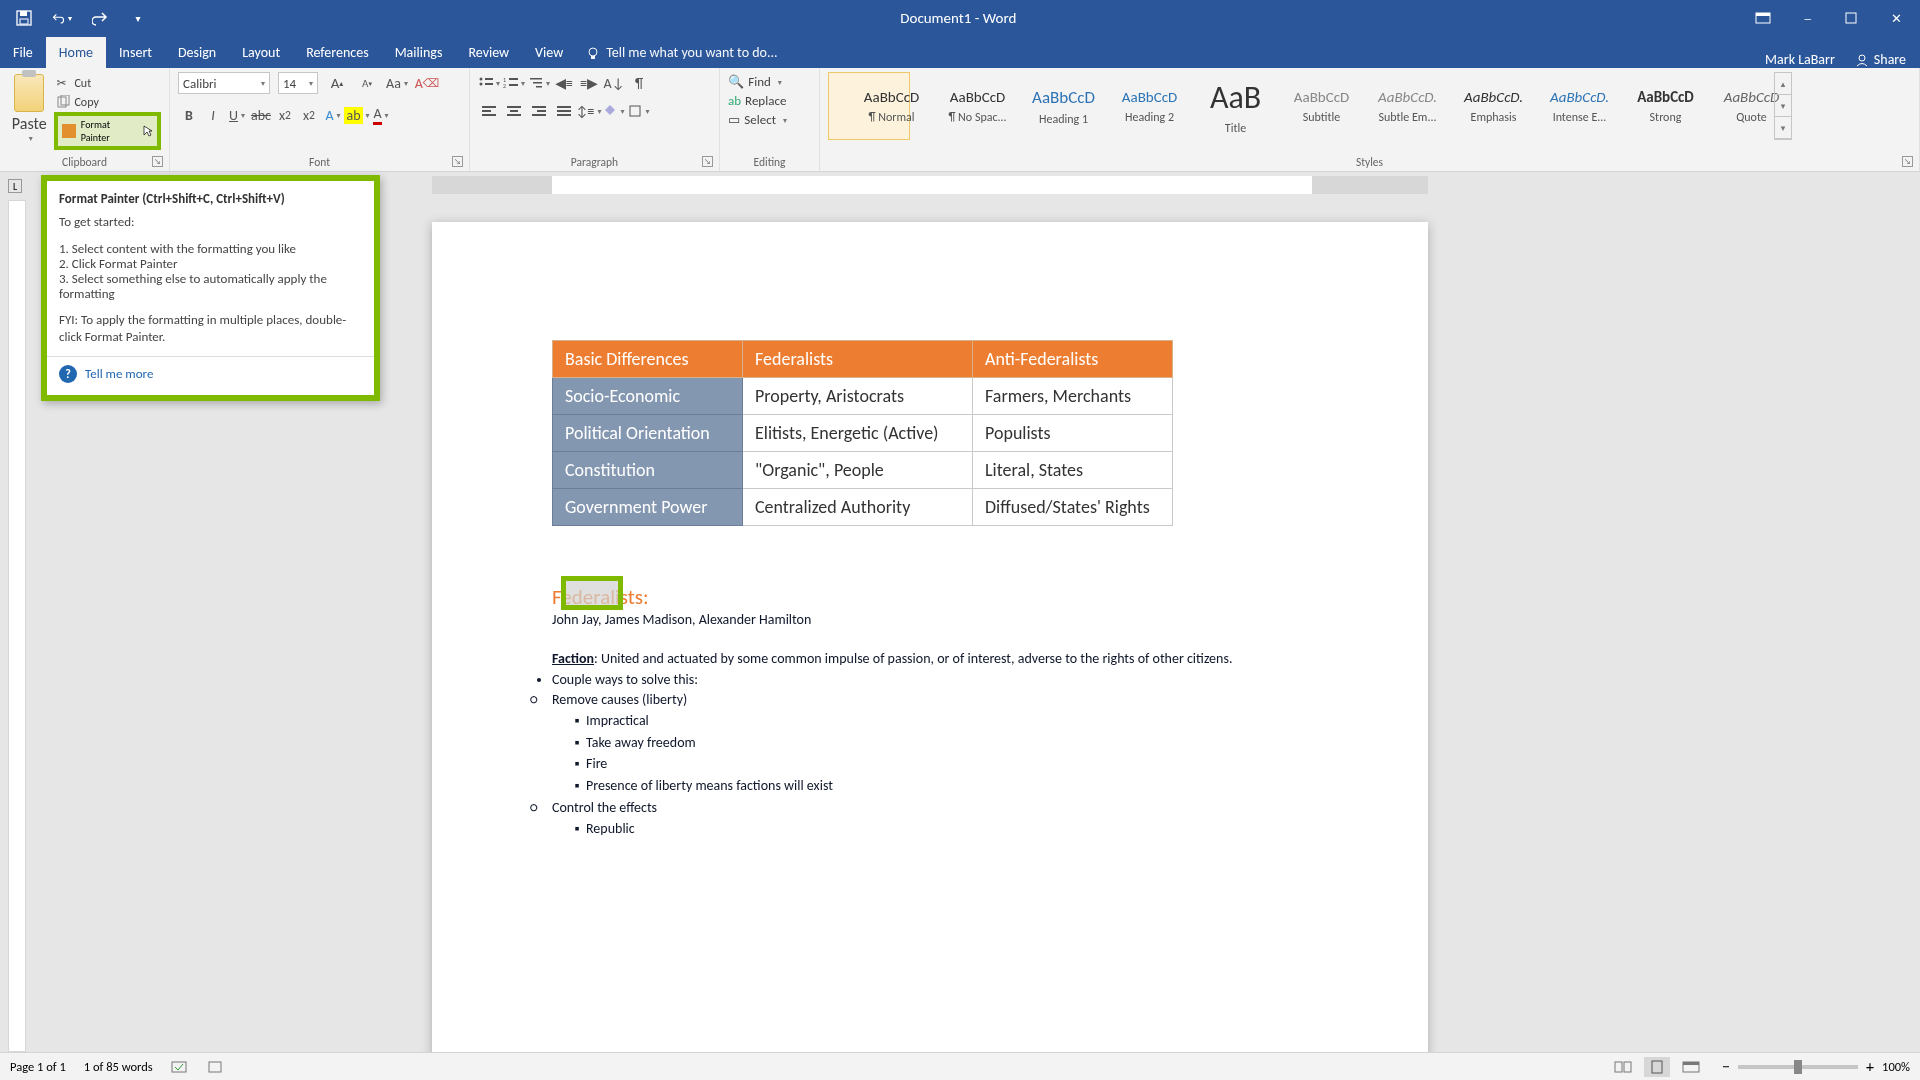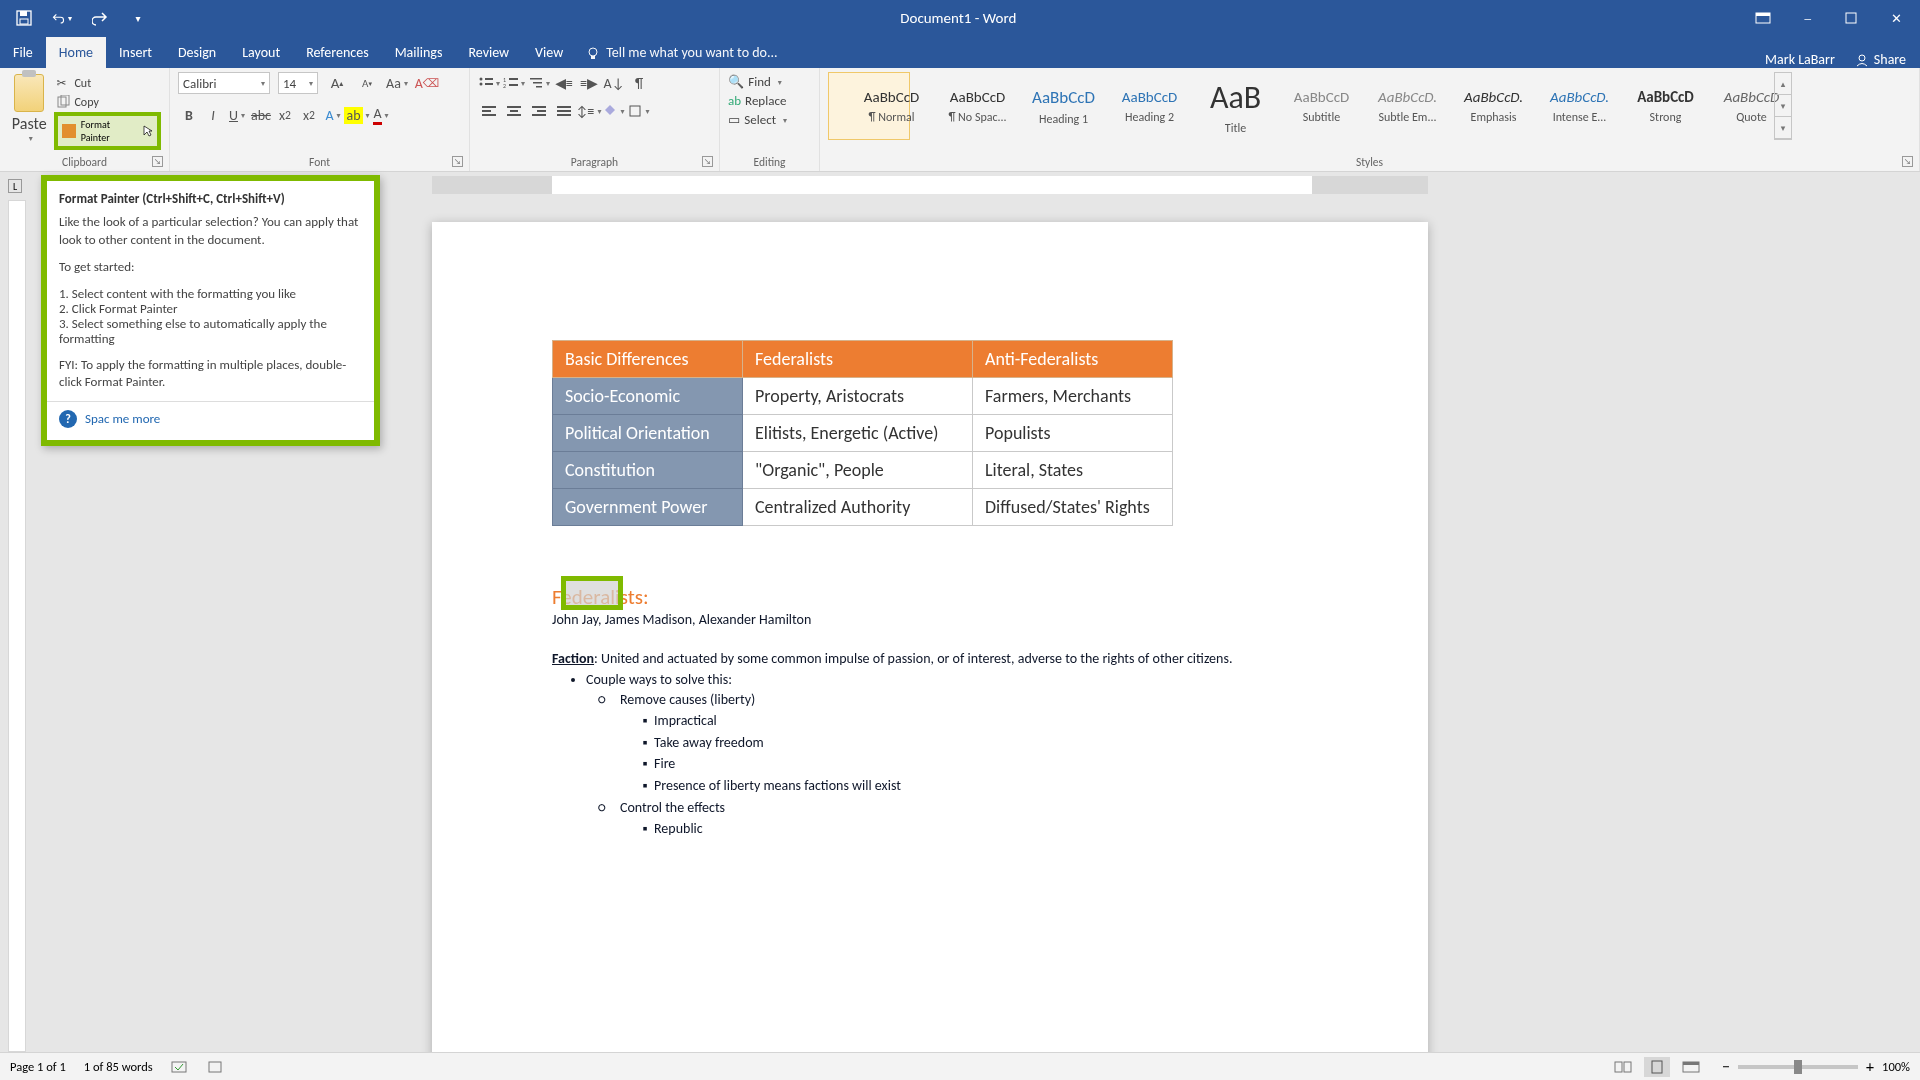--- a/index.html
+++ b/index.html
@@ -89,21 +89,21 @@
 
 .doc-table { border-collapse:collapse; font-size:18px; color:#333;}
 .doc-table th { background:#ed7d31; color:#fff; font-weight:400; text-align:left; padding:7px 12px; border:1px solid #d6b28b;}
 .doc-table td { padding:7px 12px; border:1px solid #c9c9c9;}
 .doc-table td.rowhead { background:#8497b0; color:#fff; border:1px solid #6b7d97;}
 
 .doc-h { color:#ed7d31; font-size:21px; margin-top:58px; position:relative;}
 .highlight-box { position:absolute; border:5px solid #7fba00; background:rgba(209,209,209,.7); }
 .doc-body { font-size:14px; color:#0f172a; line-height:1.4; }
 .doc-body .u { text-decoration:underline;font-weight:bold; }
-.doc-body ul { margin-left:34px; }
+.doc-body ul { }
 .doc-body ul ul { list-style:circle; }
 .doc-body ul ul ul { list-style:square; margin-left:34px;}
 .doc-body ul ul ul li::marker { content:"▪  ";}
 .doc-body li { padding:1px 0;}
 ul.bullets { list-style:disc; }
 ul.circles > li { list-style:none; position:relative; padding-left:0;}
 ul.circles > li:before { content:"○"; position:absolute; left:-22px;}
 
 
 .statusbar { position:absolute; left:0; right:0; bottom:0; height:28px; background:#f3f3f3; border-top:1px solid #d4d4d4; display:flex; align-items:center; font-size:12.5px; color:#000000; padding:0 10px; gap:18px;}
@@ -435,32 +435,31 @@
   <div class="ruler-main">
     <div class="ruler-gray" style="left:0;width:120px"></div>
     <div class="ruler-strip" style="left:120px;width:760px"></div>
     <div class="ruler-gray" style="left:880px;width:116px"></div>
   </div>
 </div>
 
 <div class="tooltip-wrap">
   <div class="tooltip-inner">
     <div class="tt-title">Format Painter (Ctrl+Shift+C, Ctrl+Shift+V)</div>
-    <p>Like the look of a particular selection? You can apply that look to other content in the document.</p>
     <p>To get started:</p>
     <ol>
       <li>1. Select content with the formatting you like</li>
       <li>2. Click Format Painter</li>
       <li>3. Select something else to automatically apply the formatting</li>
     </ol>
     <p style="margin-top:10px">FYI: To apply the formatting in multiple places, double-click Format Painter.</p>
     <div class="tt-sep">
       <div class="tellmore">
           <span class="q">?</span>
-          <span>Spac me more</span>
+          <span>Tell me more</span>
         </div>
     </div>
   </div>
 </div>
 
 <div class="canvas-area">
   <div class="vruler"></div>
   <div class="page">
     <table class="doc-table">
       <tbody>

